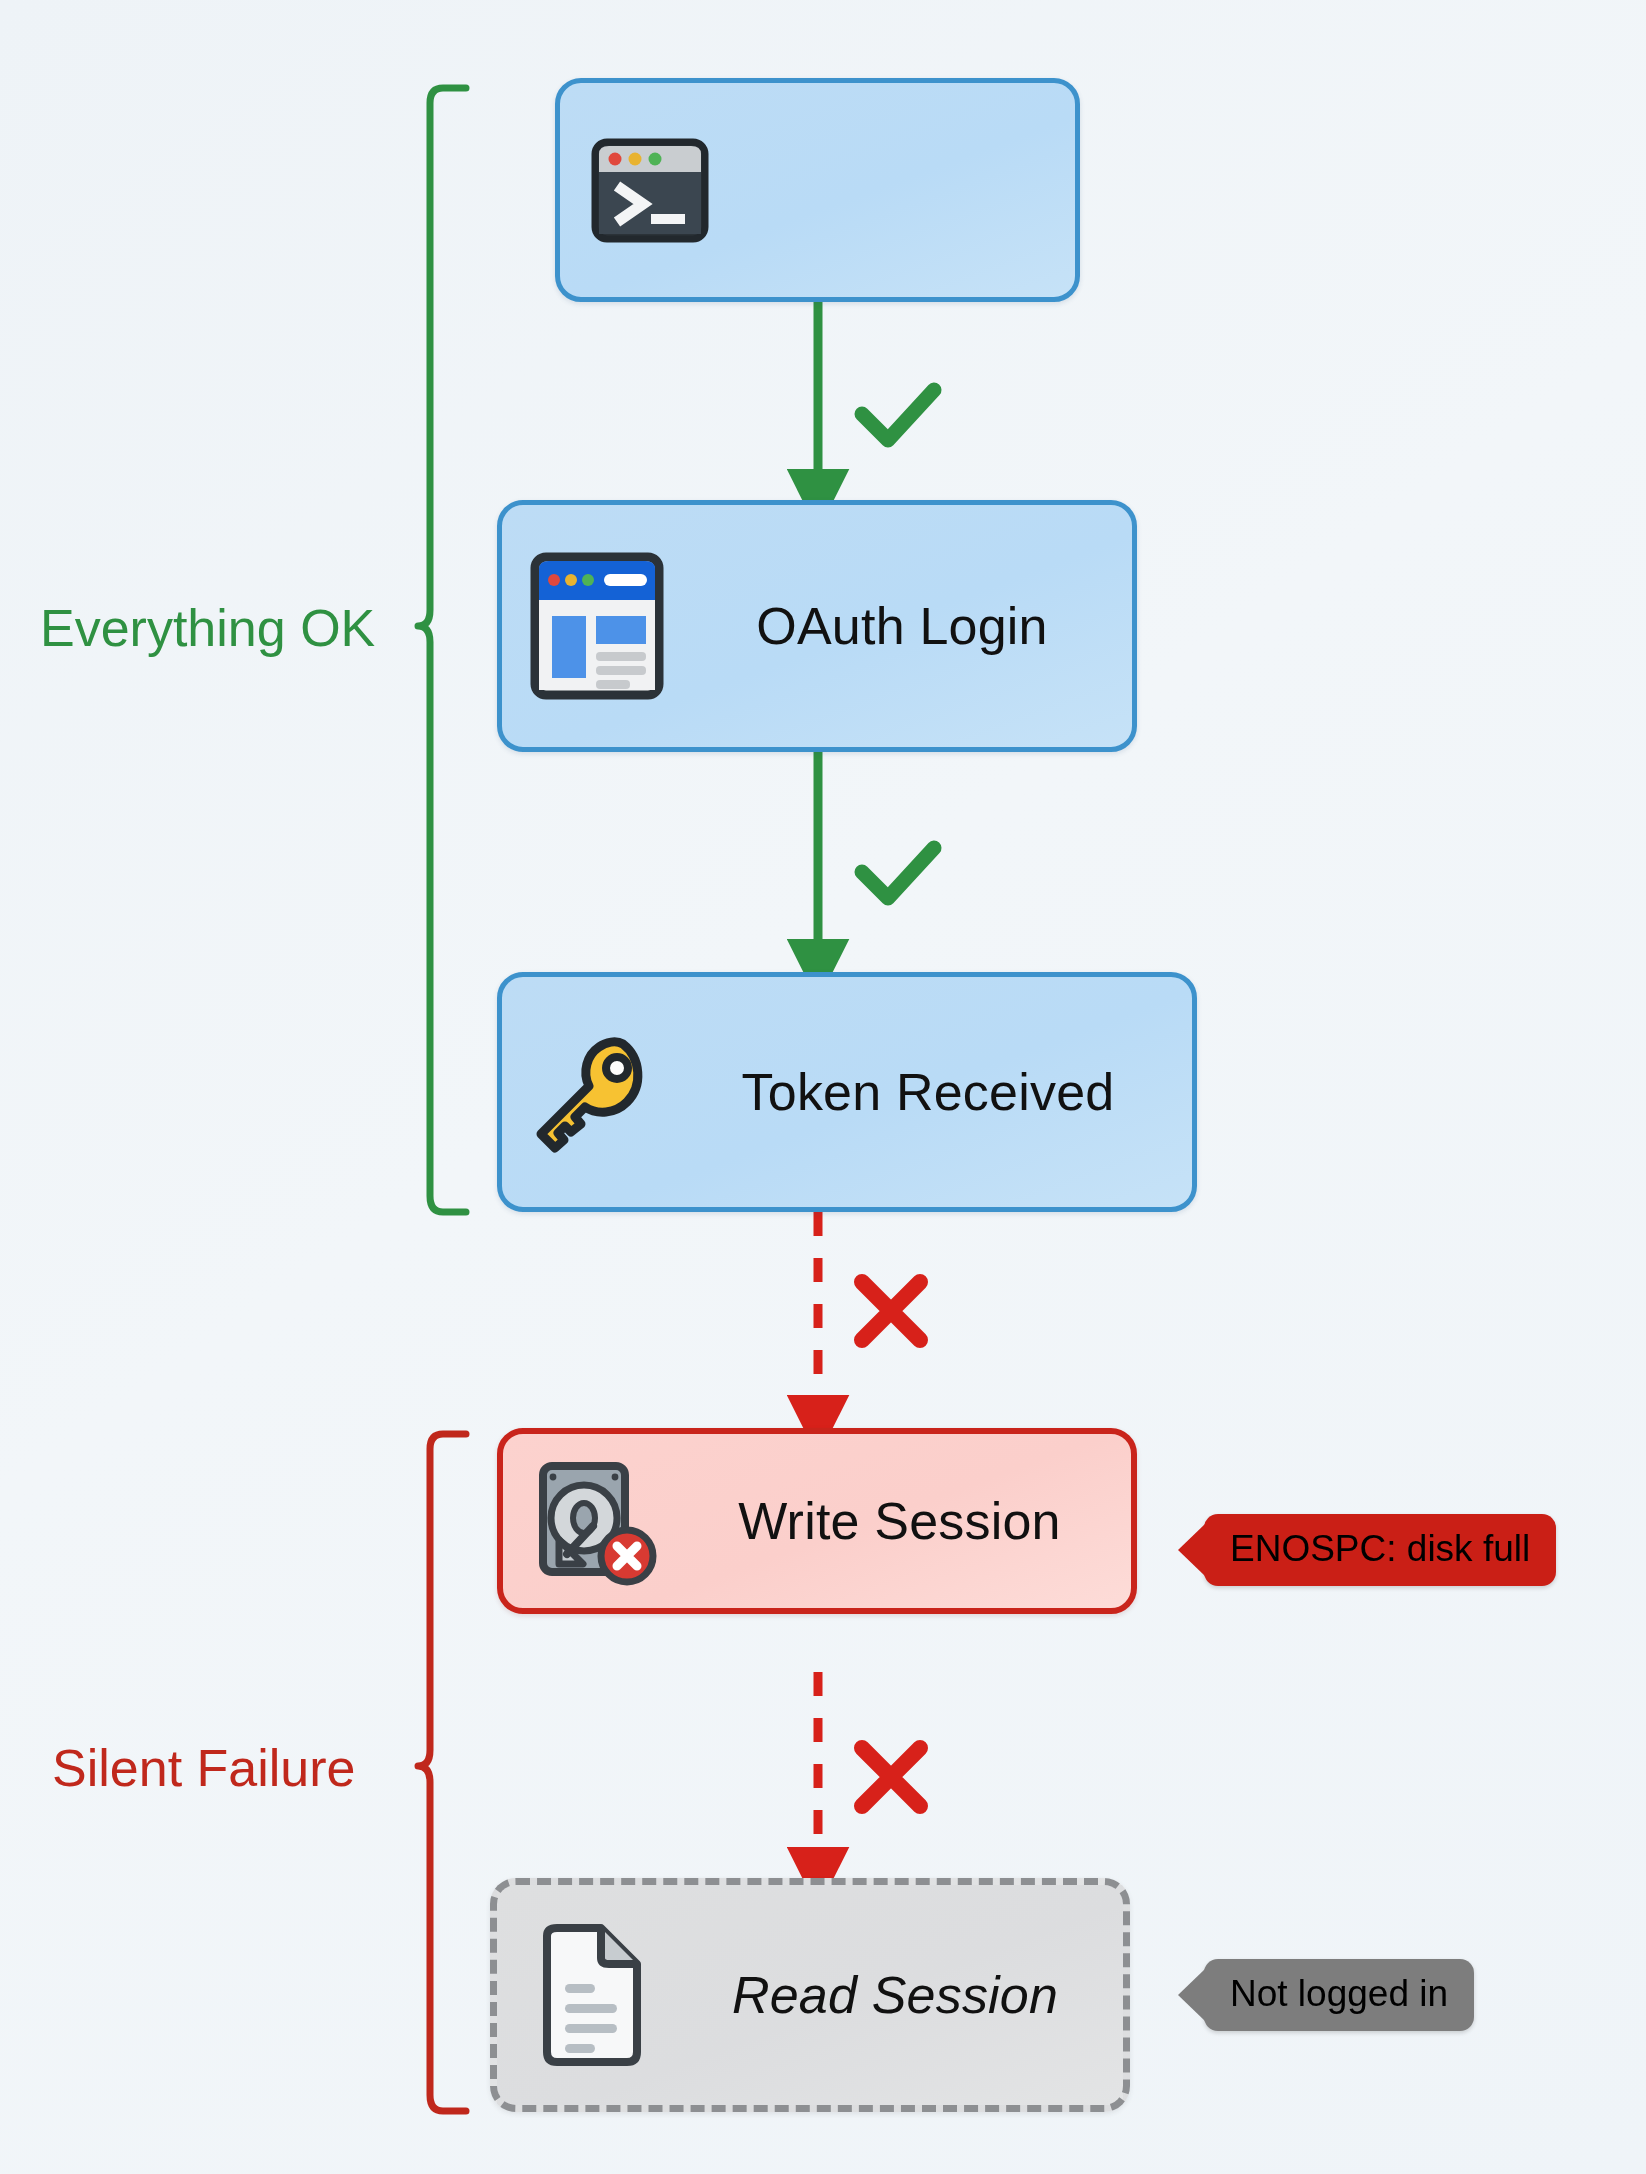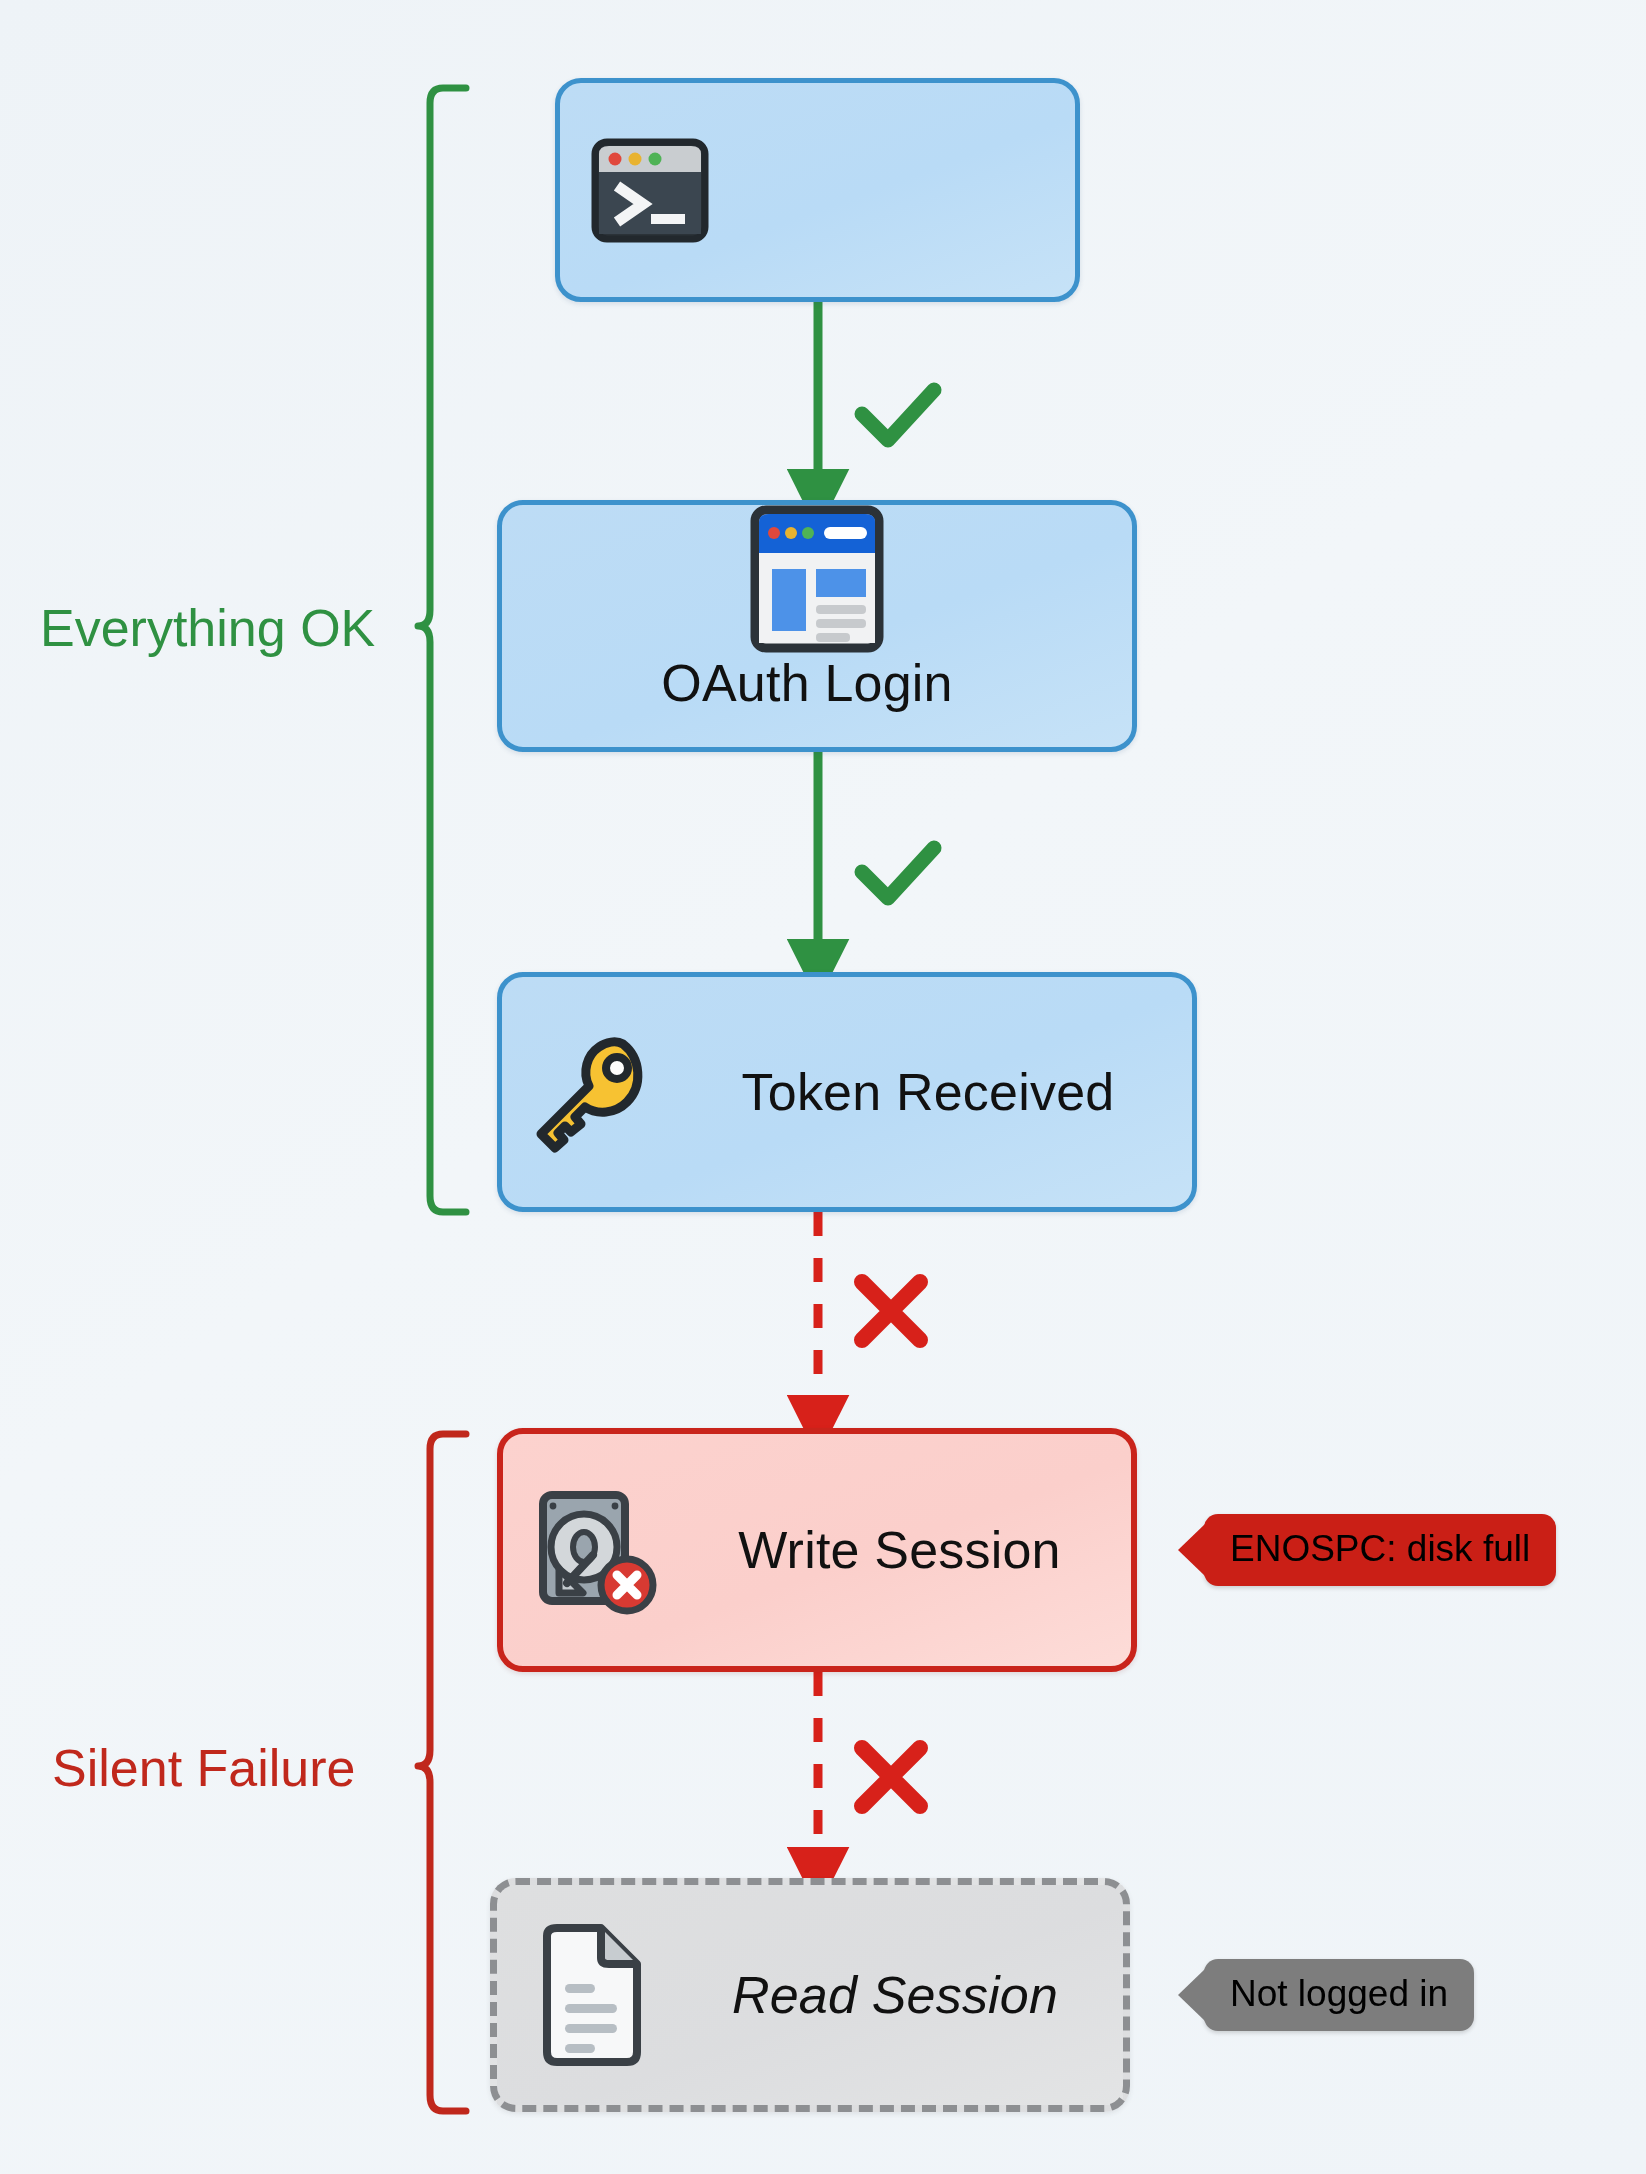--- a/index.html
+++ b/index.html
@@ -145,21 +145,21 @@
         <circle cx="24" cy="21" r="6.5" fill="#e0483c"></circle>
         <circle cx="44" cy="21" r="6.5" fill="#e8b330"></circle>
         <circle cx="64" cy="21" r="6.5" fill="#4fb356"></circle>
         <rect x="8" y="34" width="102" height="62" fill="#3b4650"></rect>
         <path d="M26 48 L52 66 L26 84" fill="none" stroke="#f4f5f6" stroke-width="11" stroke-linejoin="miter"></path>
         <rect x="60" y="76" width="34" height="10" fill="#f4f5f6"></rect>
       </svg>
     </div>
   </div>
 
-  <div class="node node-blue" style="left:497px; top:500px; width:640px; height:252px;flex-direction:column;">
+  <div class="node node-blue" style="left:497px; top:500px; width:640px; height:252px;">
     <div class="icon-wrap" style="width:190px;">
       <svg width="134" height="148" viewBox="0 0 134 148">
         <rect x="5" y="5" width="124" height="138" rx="11" fill="#f1f2f3" stroke="#2b3238" stroke-width="9"></rect>
         <path d="M9 17 Q9 9 19 9 L115 9 Q125 9 125 17 L125 48 L9 48 Z" fill="#1462d6"></path>
         <circle cx="24" cy="28" r="6" fill="#e0483c"></circle>
         <circle cx="41" cy="28" r="6" fill="#e8b330"></circle>
         <circle cx="58" cy="28" r="6" fill="#4fb356"></circle>
         <rect x="74" y="22" width="43" height="12" rx="6" fill="#ffffff"></rect>
         <rect x="9" y="48" width="116" height="90" fill="#f1f2f3"></rect>
         <rect x="22" y="64" width="34" height="62" fill="#4d92e8"></rect>
@@ -177,21 +177,21 @@
       <svg width="128" height="128" viewBox="0 0 128 128">
         <g stroke="#22282d" stroke-width="9" stroke-linejoin="round" stroke-linecap="round" fill="#f7c232">
           <path d="M94 16 C112 30 114 58 98 74 C86 86 68 87 56 79 L46 89 L52 96 L42 104 L36 98 L29 105 L35 112 L26 120 L12 106 L60 58 C53 44 58 27 70 19 C77 14 87 12 94 16 Z"></path>
         </g>
         <circle cx="88" cy="40" r="11" fill="#fdfdfd" stroke="#22282d" stroke-width="8"></circle>
       </svg>
     </div>
     <div class="node-label">Token Received</div>
   </div>
 
-  <div class="node node-red" style="left:497px; top:1428px; width:640px; height:244px;justify-content:flex-end;">
+  <div class="node node-red" style="left:497px; top:1428px; width:640px; height:186px;justify-content:flex-end;">
     <div class="icon-wrap" style="width:185px;">
       <svg width="130" height="130" viewBox="0 0 130 130">
         <rect x="12" y="10" width="82" height="106" rx="9" fill="#9aa5ae" stroke="#3a4046" stroke-width="8"></rect>
         <circle cx="22" cy="21" r="3.4" fill="#3a4046"></circle>
         <circle cx="84" cy="21" r="3.4" fill="#3a4046"></circle>
         <circle cx="53" cy="62" r="33" fill="#d3d7da" stroke="#3a4046" stroke-width="7"></circle>
         <ellipse cx="53" cy="62" rx="11" ry="15" fill="#9aa5ae" stroke="#3a4046" stroke-width="6"></ellipse>
         <path d="M28 108 L28 84 L52 108 Z" fill="#c3c9ce" stroke="#3a4046" stroke-width="7" stroke-linejoin="round"></path>
         <path d="M36 98 L62 70" stroke="#3a4046" stroke-width="8" stroke-linecap="round"></path>
         <circle cx="96" cy="100" r="26" fill="#d83a32" stroke="#3a4046" stroke-width="7"></circle>

